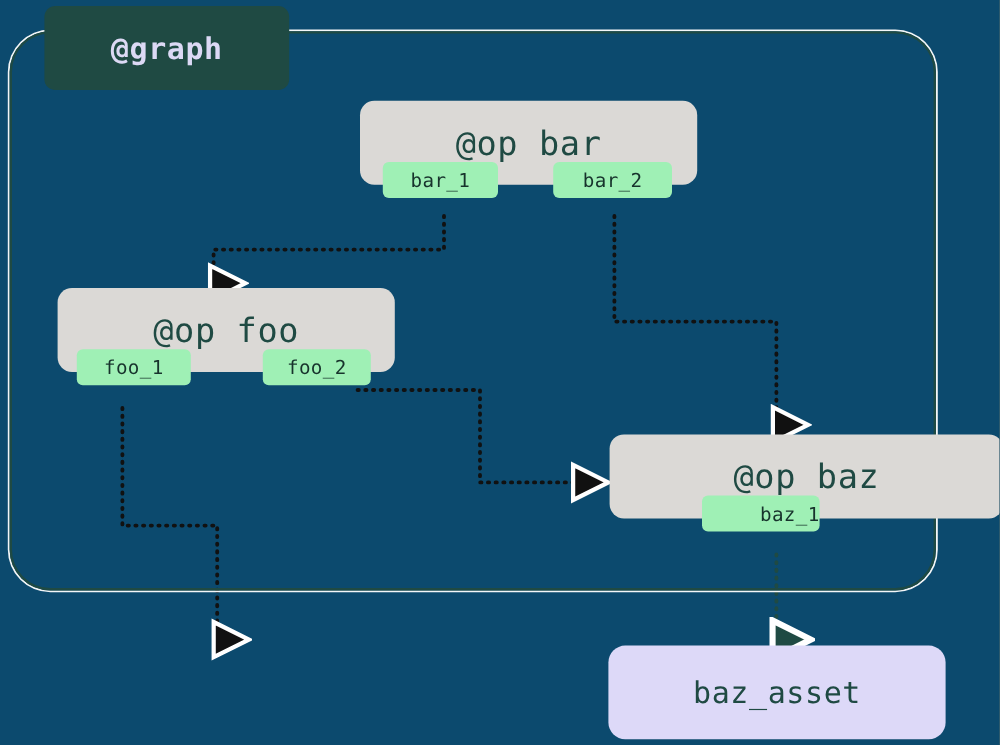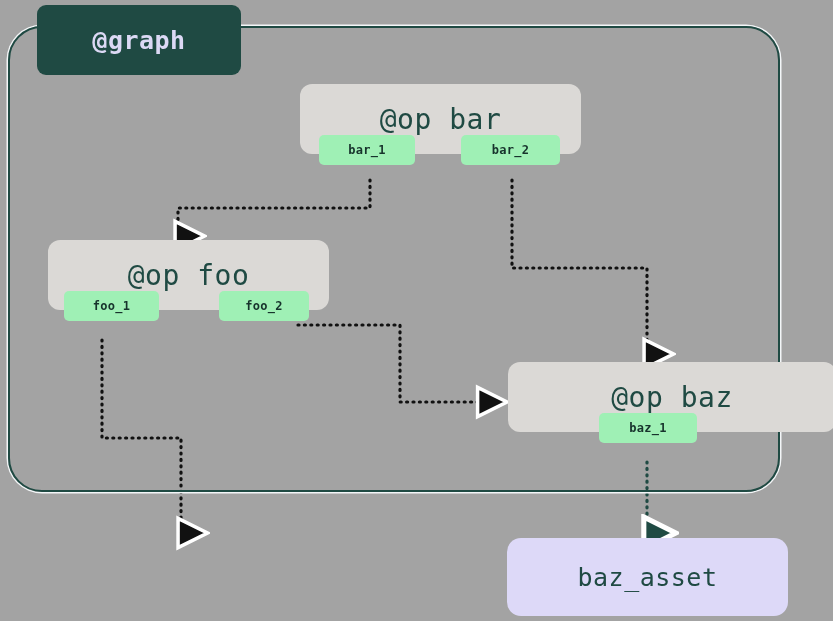--- a/index.html
+++ b/index.html
@@ -4,21 +4,21 @@
 <style>
   html, body {
     margin: 0;
     padding: 0;
     background: #4d6b6f;
   }
   #canvas {
     position: relative;
     width: 833px;
     height: 621px;
-    background: #a3a3a3;
+    background: #0c4a6e;
     overflow: hidden;
     font-family: "DejaVu Sans Mono", "Liberation Mono", monospace;
   }
   #edges {
     position: absolute;
     left: 0; top: 0;
     width: 833px; height: 621px;
     pointer-events: none;
   }
   
@@ -79,24 +79,23 @@
   .port {
     position: absolute;
     top: 0;
     height: 30px;
     background: #9ff0b5;
     border-radius: 5px;
     display: flex;
     align-items: center;
     justify-content: center;
     color: #17332c;
-    font-size: 12px;
+    font-size: 16px;
     letter-spacing: 0.3px;
     white-space: nowrap;
-    font-weight: bold;
   }
   
   .asset-node {
     position: absolute;
     background: #ddd9f8;
     border-radius: 14px;
     display: flex;
     align-items: center;
     justify-content: center;
     color: #1f4a43;
@@ -166,21 +165,21 @@
         <span>foo_2</span>
       </div>
     </div>
   </div>
 
   <div class="op-node" style="left:508px; top:362px; width:328px; height:81px;">
     <div class="op-body">
       <span>@op baz</span>
     </div>
     <div class="op-ports">
-      <div class="port" style="left:91px; width:98px;">
+      <div class="port" style="left:77px; width:98px;justify-content:flex-end;">
         <span>baz_1</span>
       </div>
     </div>
   </div>
 
 
   <div class="asset-node" style="left:507px; top:538px; width:281px; height:78px;">
     <span>baz_asset</span>
   </div>
 

